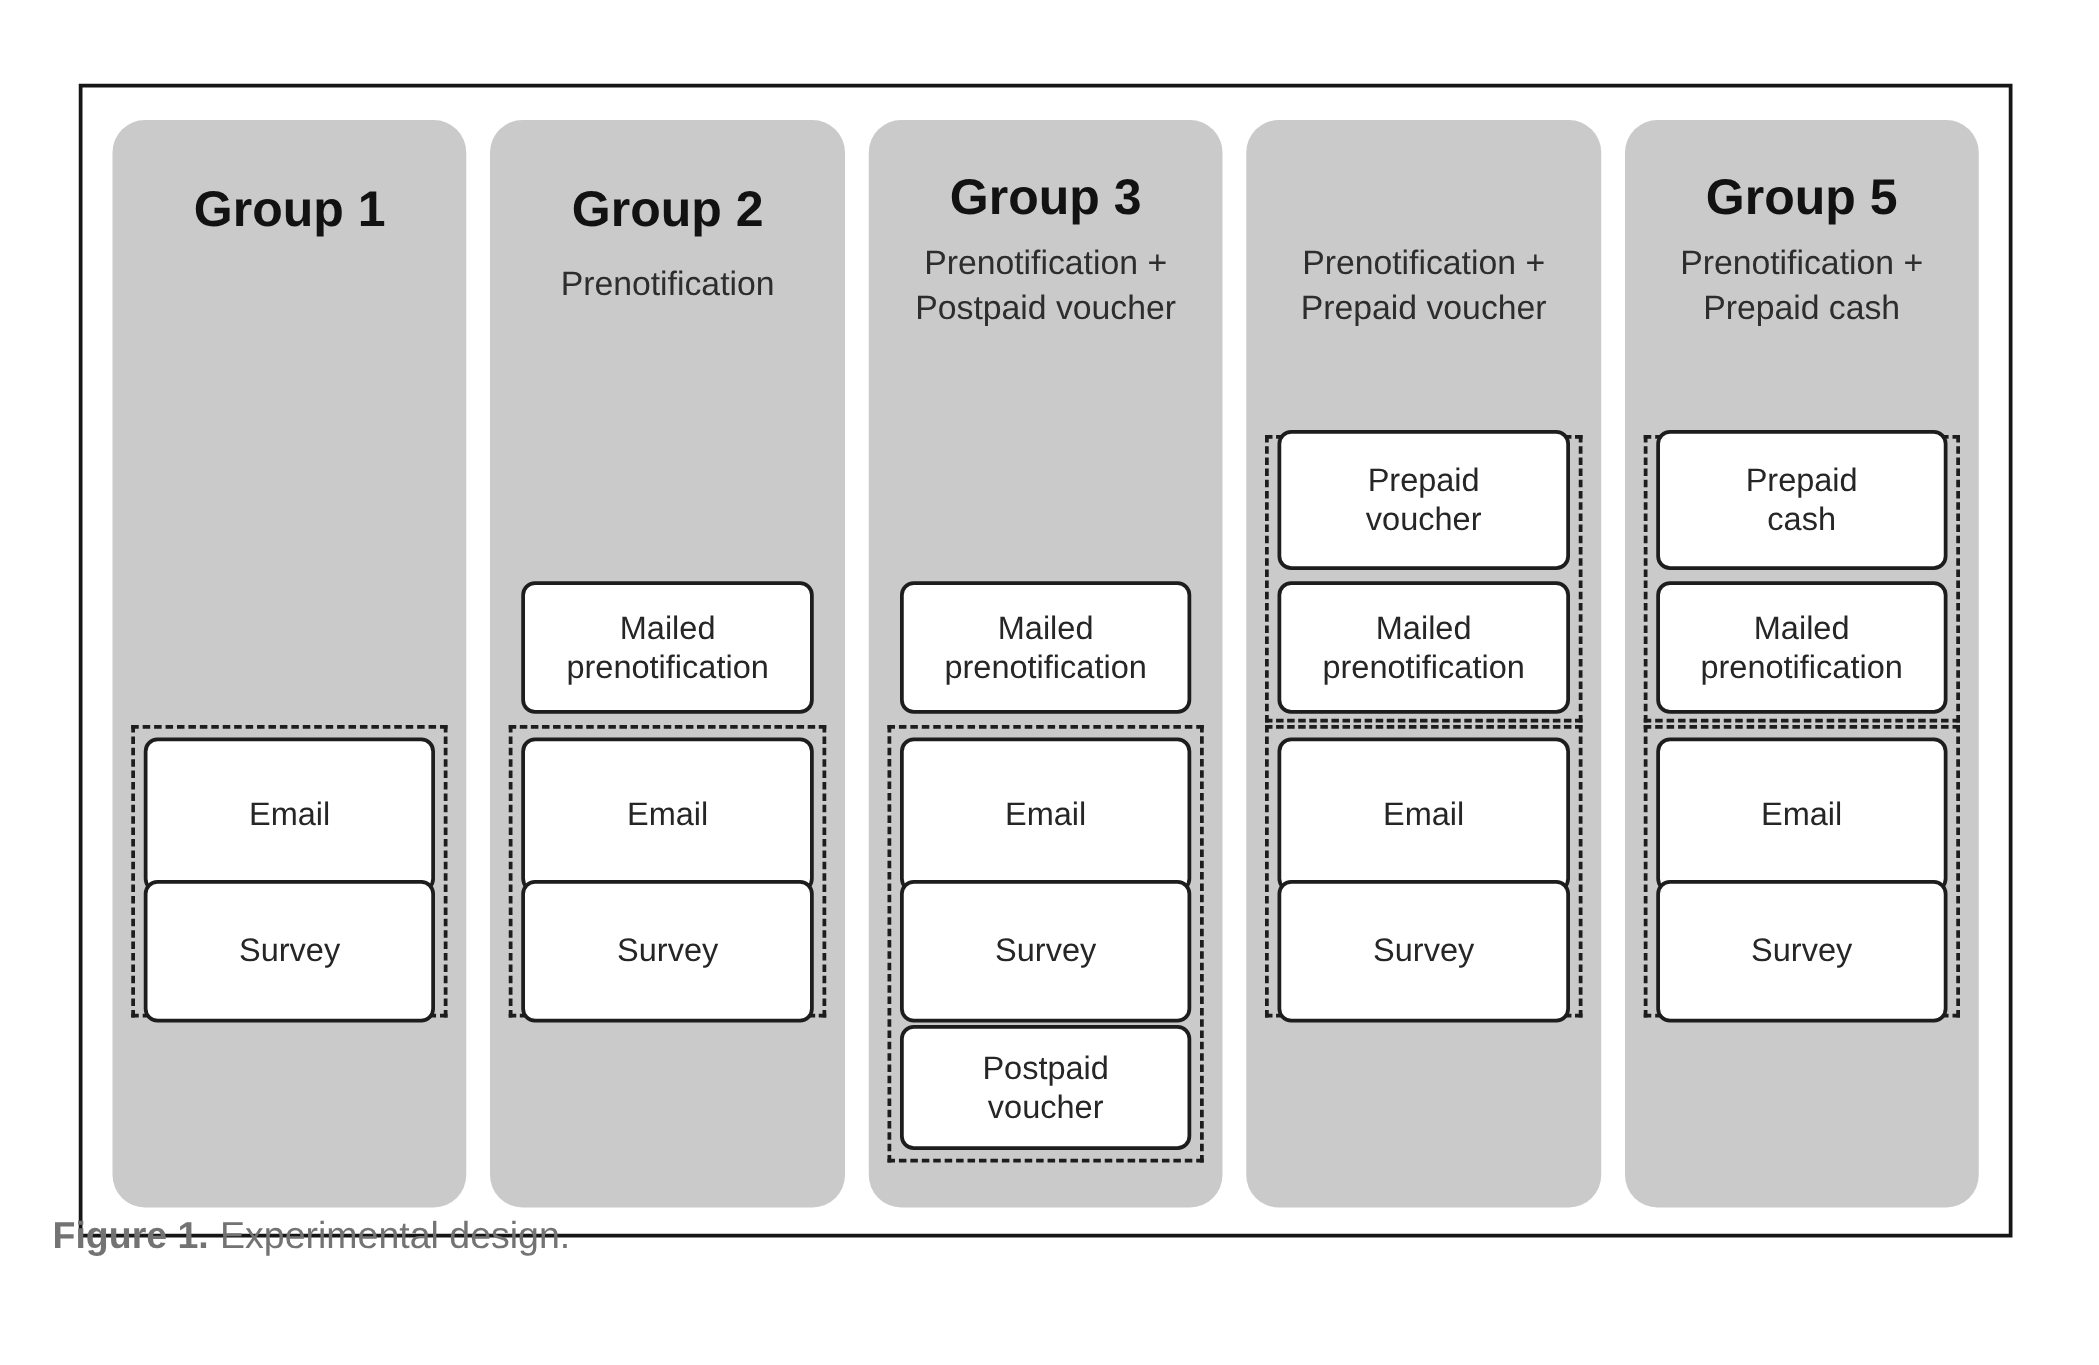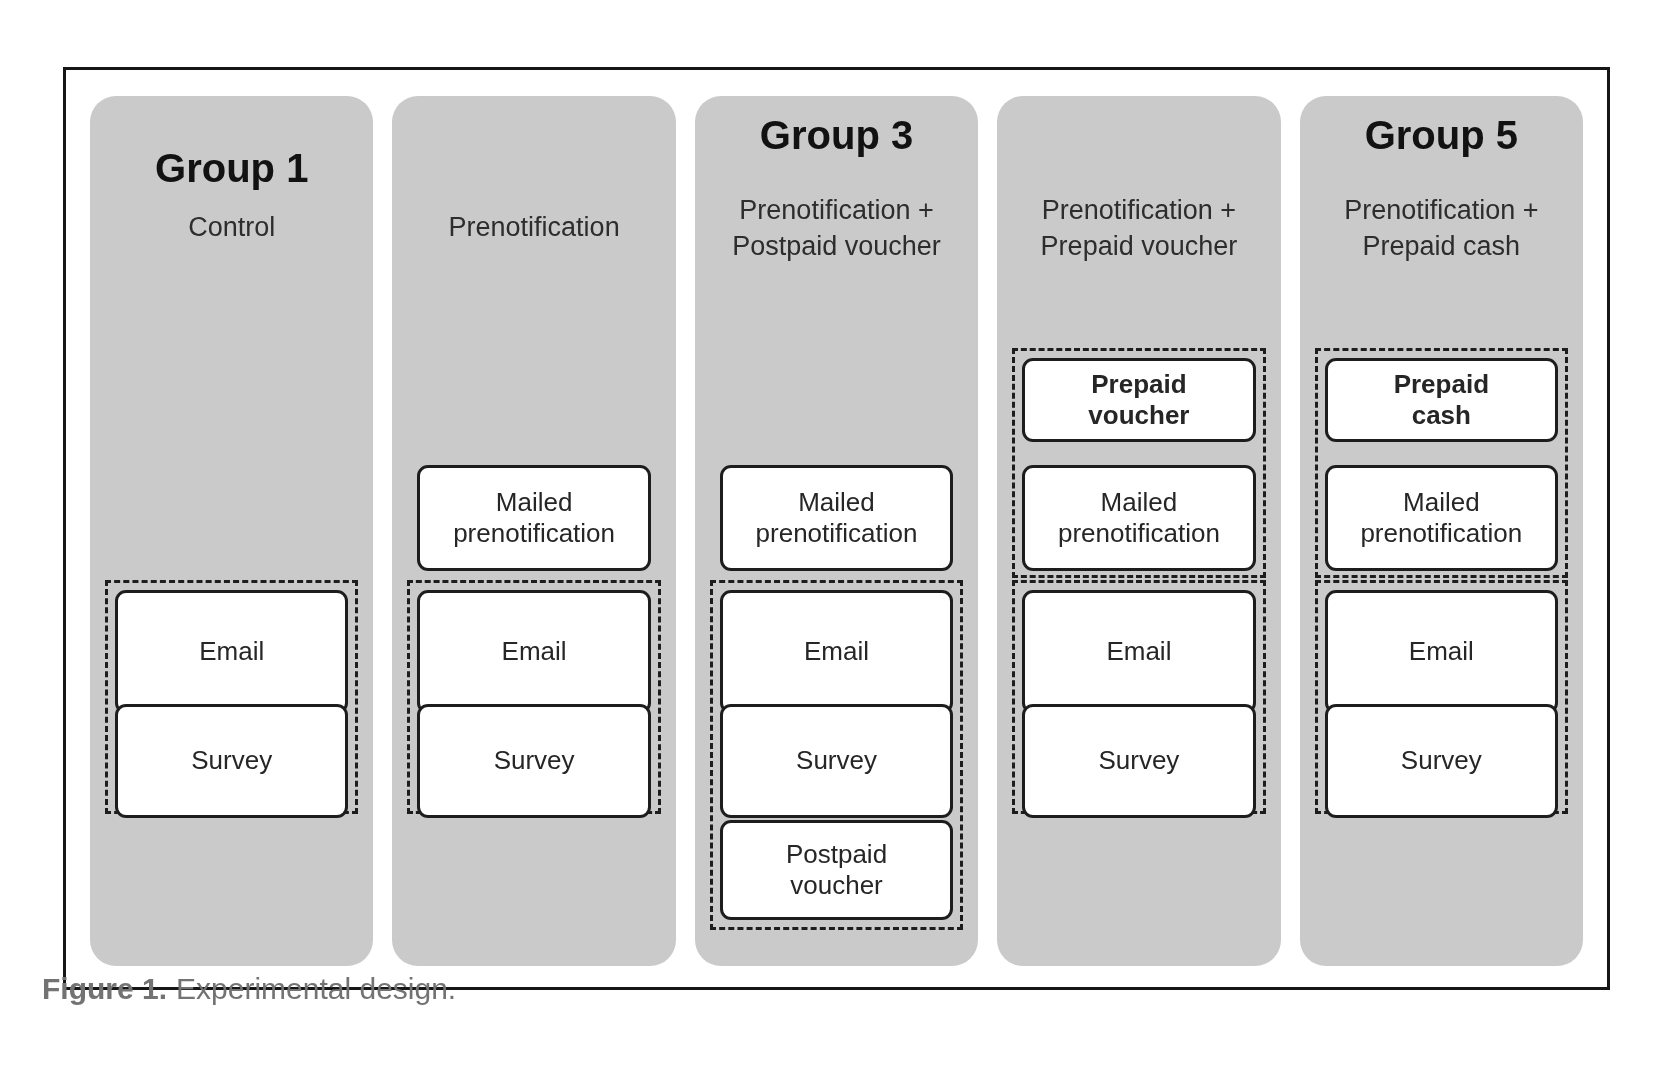--- a/index.html
+++ b/index.html
@@ -37,21 +37,21 @@
   .g-title {
     position: absolute;
     left: 0;
     right: 0;
     text-align: center;
     font-size: 40px;
     font-weight: bold;
     color: #121212;
   }
   .col-a .g-title { top: 50px; }
-  .col-b .g-title { top: 17px; }
+  .col-b .g-title { top: 40px; }
   .g-sub {
     position: absolute;
     left: 8px;
     right: 8px;
     text-align: center;
     font-size: 27px;
     color: #2d2d2d;
     line-height: 1.35;
     white-space: pre-line;
   }
@@ -75,21 +75,21 @@
     display: flex;
     align-items: center;
     justify-content: center;
     text-align: center;
     font-size: 26px;
     color: #262626;
     line-height: 1.2;
     white-space: pre-line;
   }
   
-  .s-prepaid  { top: 262px; height: 84px; font-weight: bold; }
+  .s-prepaid  { top: 248px; height: 112px; }
   .s-mailed   { top: 369px; height: 106px; }
   .s-email    { top: 494px; height: 124px; }
   .s-survey   { top: 608px; height: 114px; }
   .s-postpaid { top: 724px; height: 100px; }
   .d-pm  { top: 252px; height: 230px; }
   .d-es  { top: 484px; height: 234px; }
   .d-esp { top: 484px; height: 350px; }
   .caption {
     position: absolute;
     left: 42px;
@@ -99,27 +99,27 @@
   }
   .caption .cap-bold { font-weight: bold; padding-right: 9px; }
 </style>
 </head>
 <body>
 
 <div class="frame">
 
   <div class="col col-a">
     <div class="g-title">Group 1</div>
-    <div class="g-sub">Control</div>
     <div class="dashed d-es"></div>
     <div class="box s-email">Email</div>
     <div class="box s-survey">Survey</div>
   </div>
 
   <div class="col col-a">
+    <div class="g-title">Group 2</div>
     <div class="g-sub">Prenotification</div>
     <div class="box s-mailed">Mailed
 prenotification</div>
     <div class="dashed d-es"></div>
     <div class="box s-email">Email</div>
     <div class="box s-survey">Survey</div>
   </div>
 
   <div class="col col-b">
     <div class="g-title">Group 3</div>

